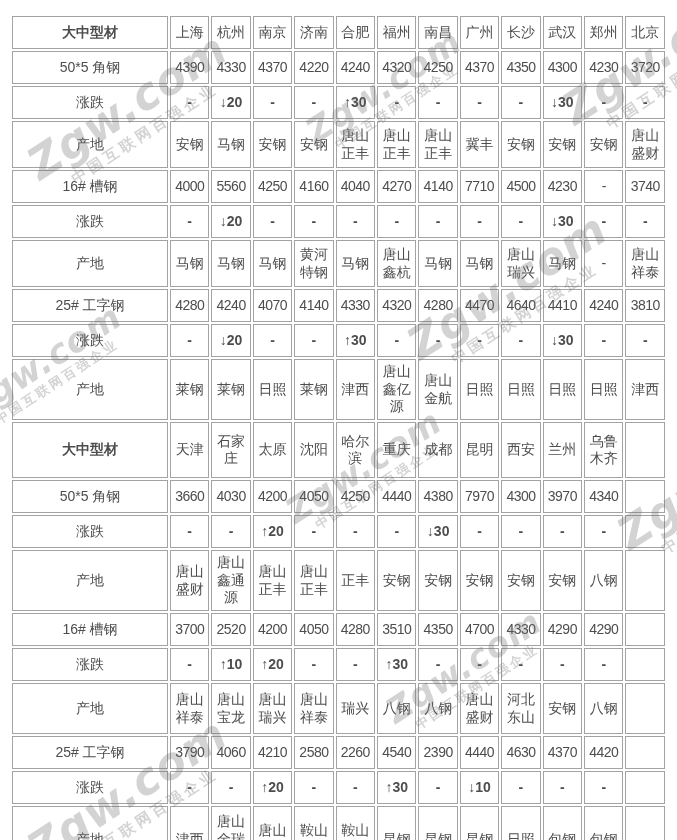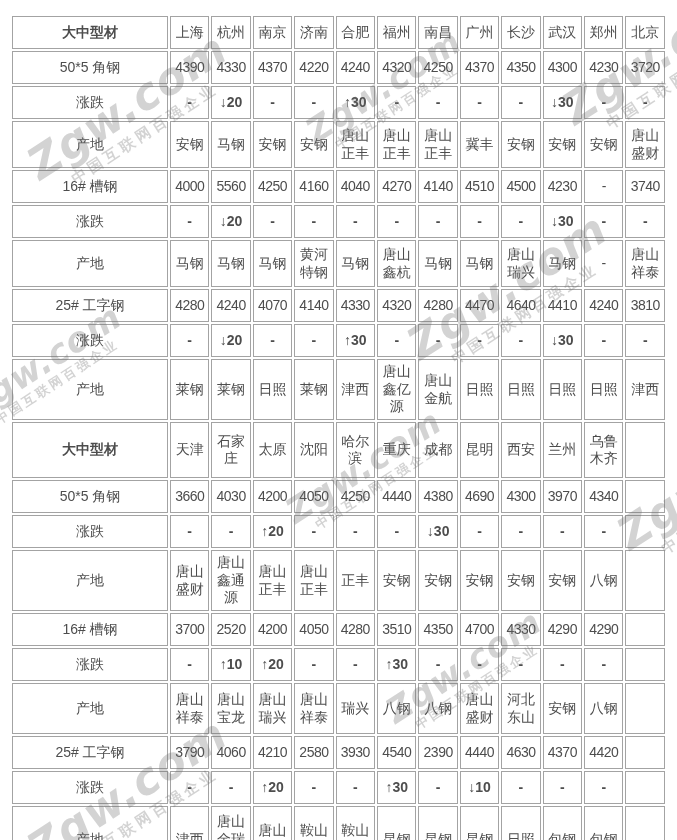--- a/index.html
+++ b/index.html
@@ -183,21 +183,21 @@
       </tr>
       <tr style="height: 33px;">
         <td class="lbl">16# 槽钢</td>
         <td class="num">4000</td>
         <td class="num">5560</td>
         <td class="num">4250</td>
         <td class="num">4160</td>
         <td class="num">4040</td>
         <td class="num">4270</td>
         <td class="num">4140</td>
-        <td class="num">4510</td>
+        <td class="num">7710</td>
         <td class="num">4500</td>
         <td class="num">4230</td>
         <td class="num">-</td>
         <td class="num">3740</td>
       </tr>
       <tr style="height: 33px;">
         <td class="lbl">涨跌</td>
         <td class="chg-dash">-</td>
         <td class="chg-down">↓20</td>
         <td class="chg-dash">-</td>
@@ -288,21 +288,21 @@
       </tr>
       <tr style="height: 33px;">
         <td class="lbl">50*5 角钢</td>
         <td class="num">3660</td>
         <td class="num">4030</td>
         <td class="num">4200</td>
         <td class="num">4050</td>
         <td class="num">4250</td>
         <td class="num">4440</td>
         <td class="num">4380</td>
-        <td class="num">4690</td>
+        <td class="num">7970</td>
         <td class="num">4300</td>
         <td class="num">3970</td>
         <td class="num">4340</td>
         <td class="num"></td>
       </tr>
       <tr style="height: 33px;">
         <td class="lbl">涨跌</td>
         <td class="chg-dash">-</td>
         <td class="chg-dash">-</td>
         <td class="chg-up">↑20</td>
@@ -375,21 +375,21 @@
         <td class="prod">安钢</td>
         <td class="prod">八钢</td>
         <td class="prod"></td>
       </tr>
       <tr style="height: 33px;">
         <td class="lbl">25# 工字钢</td>
         <td class="num">3790</td>
         <td class="num">4060</td>
         <td class="num">4210</td>
         <td class="num">2580</td>
-        <td class="num">3930</td>
+        <td class="num">2260</td>
         <td class="num">4540</td>
         <td class="num">2390</td>
         <td class="num">4440</td>
         <td class="num">4630</td>
         <td class="num">4370</td>
         <td class="num">4420</td>
         <td class="num"></td>
       </tr>
       <tr style="height: 33px;">
         <td class="lbl">涨跌</td>

